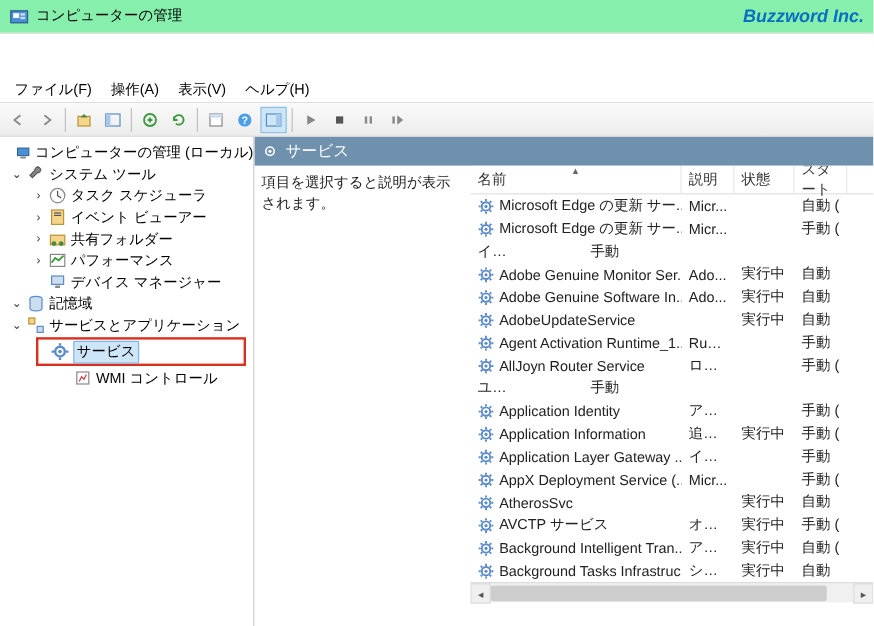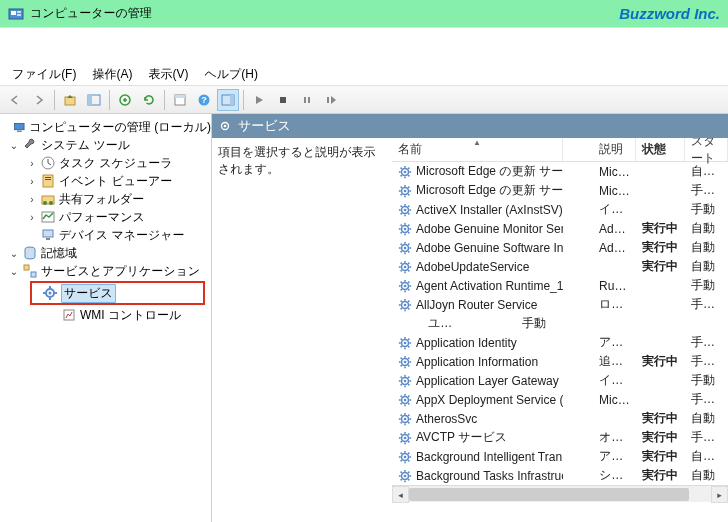--- a/index.html
+++ b/index.html
@@ -48,22 +48,22 @@
 .hscroll .arrow.left { left: 0; }
 .hscroll .arrow.right { right: 0; }
 .hscroll .thumb { position: absolute; top: 2px; height: 13px; left: 17px; width: 280px; background: #cdcdcd; border-radius: 2px; }
 
 .tabs { height: 22px; display: flex; align-items: flex-end; padding-left: 200px; }
 .tab { border: 1px solid #b0b0b0; border-top: none; border-radius: 0 0 3px 3px; padding: 2px 10px; font-size: 12px; background: #f4f4f4; margin-right: -1px; position: relative; }
 .tab.active { background: #fff; font-weight: bold; }
 
 
 .c-name { width: 176px; }
-.c-desc { width: 44px; margin-left: 30px; }
-.c-stat { width: 50px; font-weight: bold; }
+.c-desc { width: 44px; }
+.c-stat { width: 50px; }
 .c-start { width: 44px; }
 
 svg { display: block; }
 </style>
 </head>
 <body>
 
 <div class="titlebar">
   <span class="ticon">
     <svg viewBox="0 0 16 16">
@@ -355,37 +355,20 @@
                     <line x1="11.5" y1="4.5" x2="13" y2="3"></line>
                   </g>
                 </svg>
                 <span>Microsoft Edge の更新 サー...</span>
               </div>
               <div class="cell c-desc">Micr...</div>
               <div class="cell c-stat"></div>
               <div class="cell c-start">手動 (</div>
             </div>
             <div class="row">
-              <div class="cell name c-name">
-                <svg class="gearicon" viewBox="0 0 16 16">
-                  <circle cx="8" cy="8" r="4" fill="none" stroke="#5a8ac8" stroke-width="1.8"></circle>
-                  <circle cx="8" cy="8" r="1.5" fill="#5a8ac8"></circle>
-                  <g stroke="#5a8ac8" stroke-width="1.8">
-                    <line x1="8" y1="1" x2="8" y2="3"></line>
-                    <line x1="8" y1="13" x2="8" y2="15"></line>
-                    <line x1="1" y1="8" x2="3" y2="8"></line>
-                    <line x1="13" y1="8" x2="15" y2="8"></line>
-                    <line x1="3" y1="3" x2="4.5" y2="4.5"></line>
-                    <line x1="11.5" y1="11.5" x2="13" y2="13"></line>
-                    <line x1="3" y1="13" x2="4.5" y2="11.5"></line>
-                    <line x1="11.5" y1="4.5" x2="13" y2="3"></line>
-                  </g>
-                </svg>
-                <span>ActiveX Installer (AxInstSV)</span>
-              </div>
               <div class="cell c-desc">インタ...</div>
               <div class="cell c-stat"></div>
               <div class="cell c-start">手動</div>
             </div>
             <div class="row">
               <div class="cell name c-name">
                 <svg class="gearicon" viewBox="0 0 16 16">
                   <circle cx="8" cy="8" r="4" fill="none" stroke="#5a8ac8" stroke-width="1.8"></circle>
                   <circle cx="8" cy="8" r="1.5" fill="#5a8ac8"></circle>
                   <g stroke="#5a8ac8" stroke-width="1.8">

